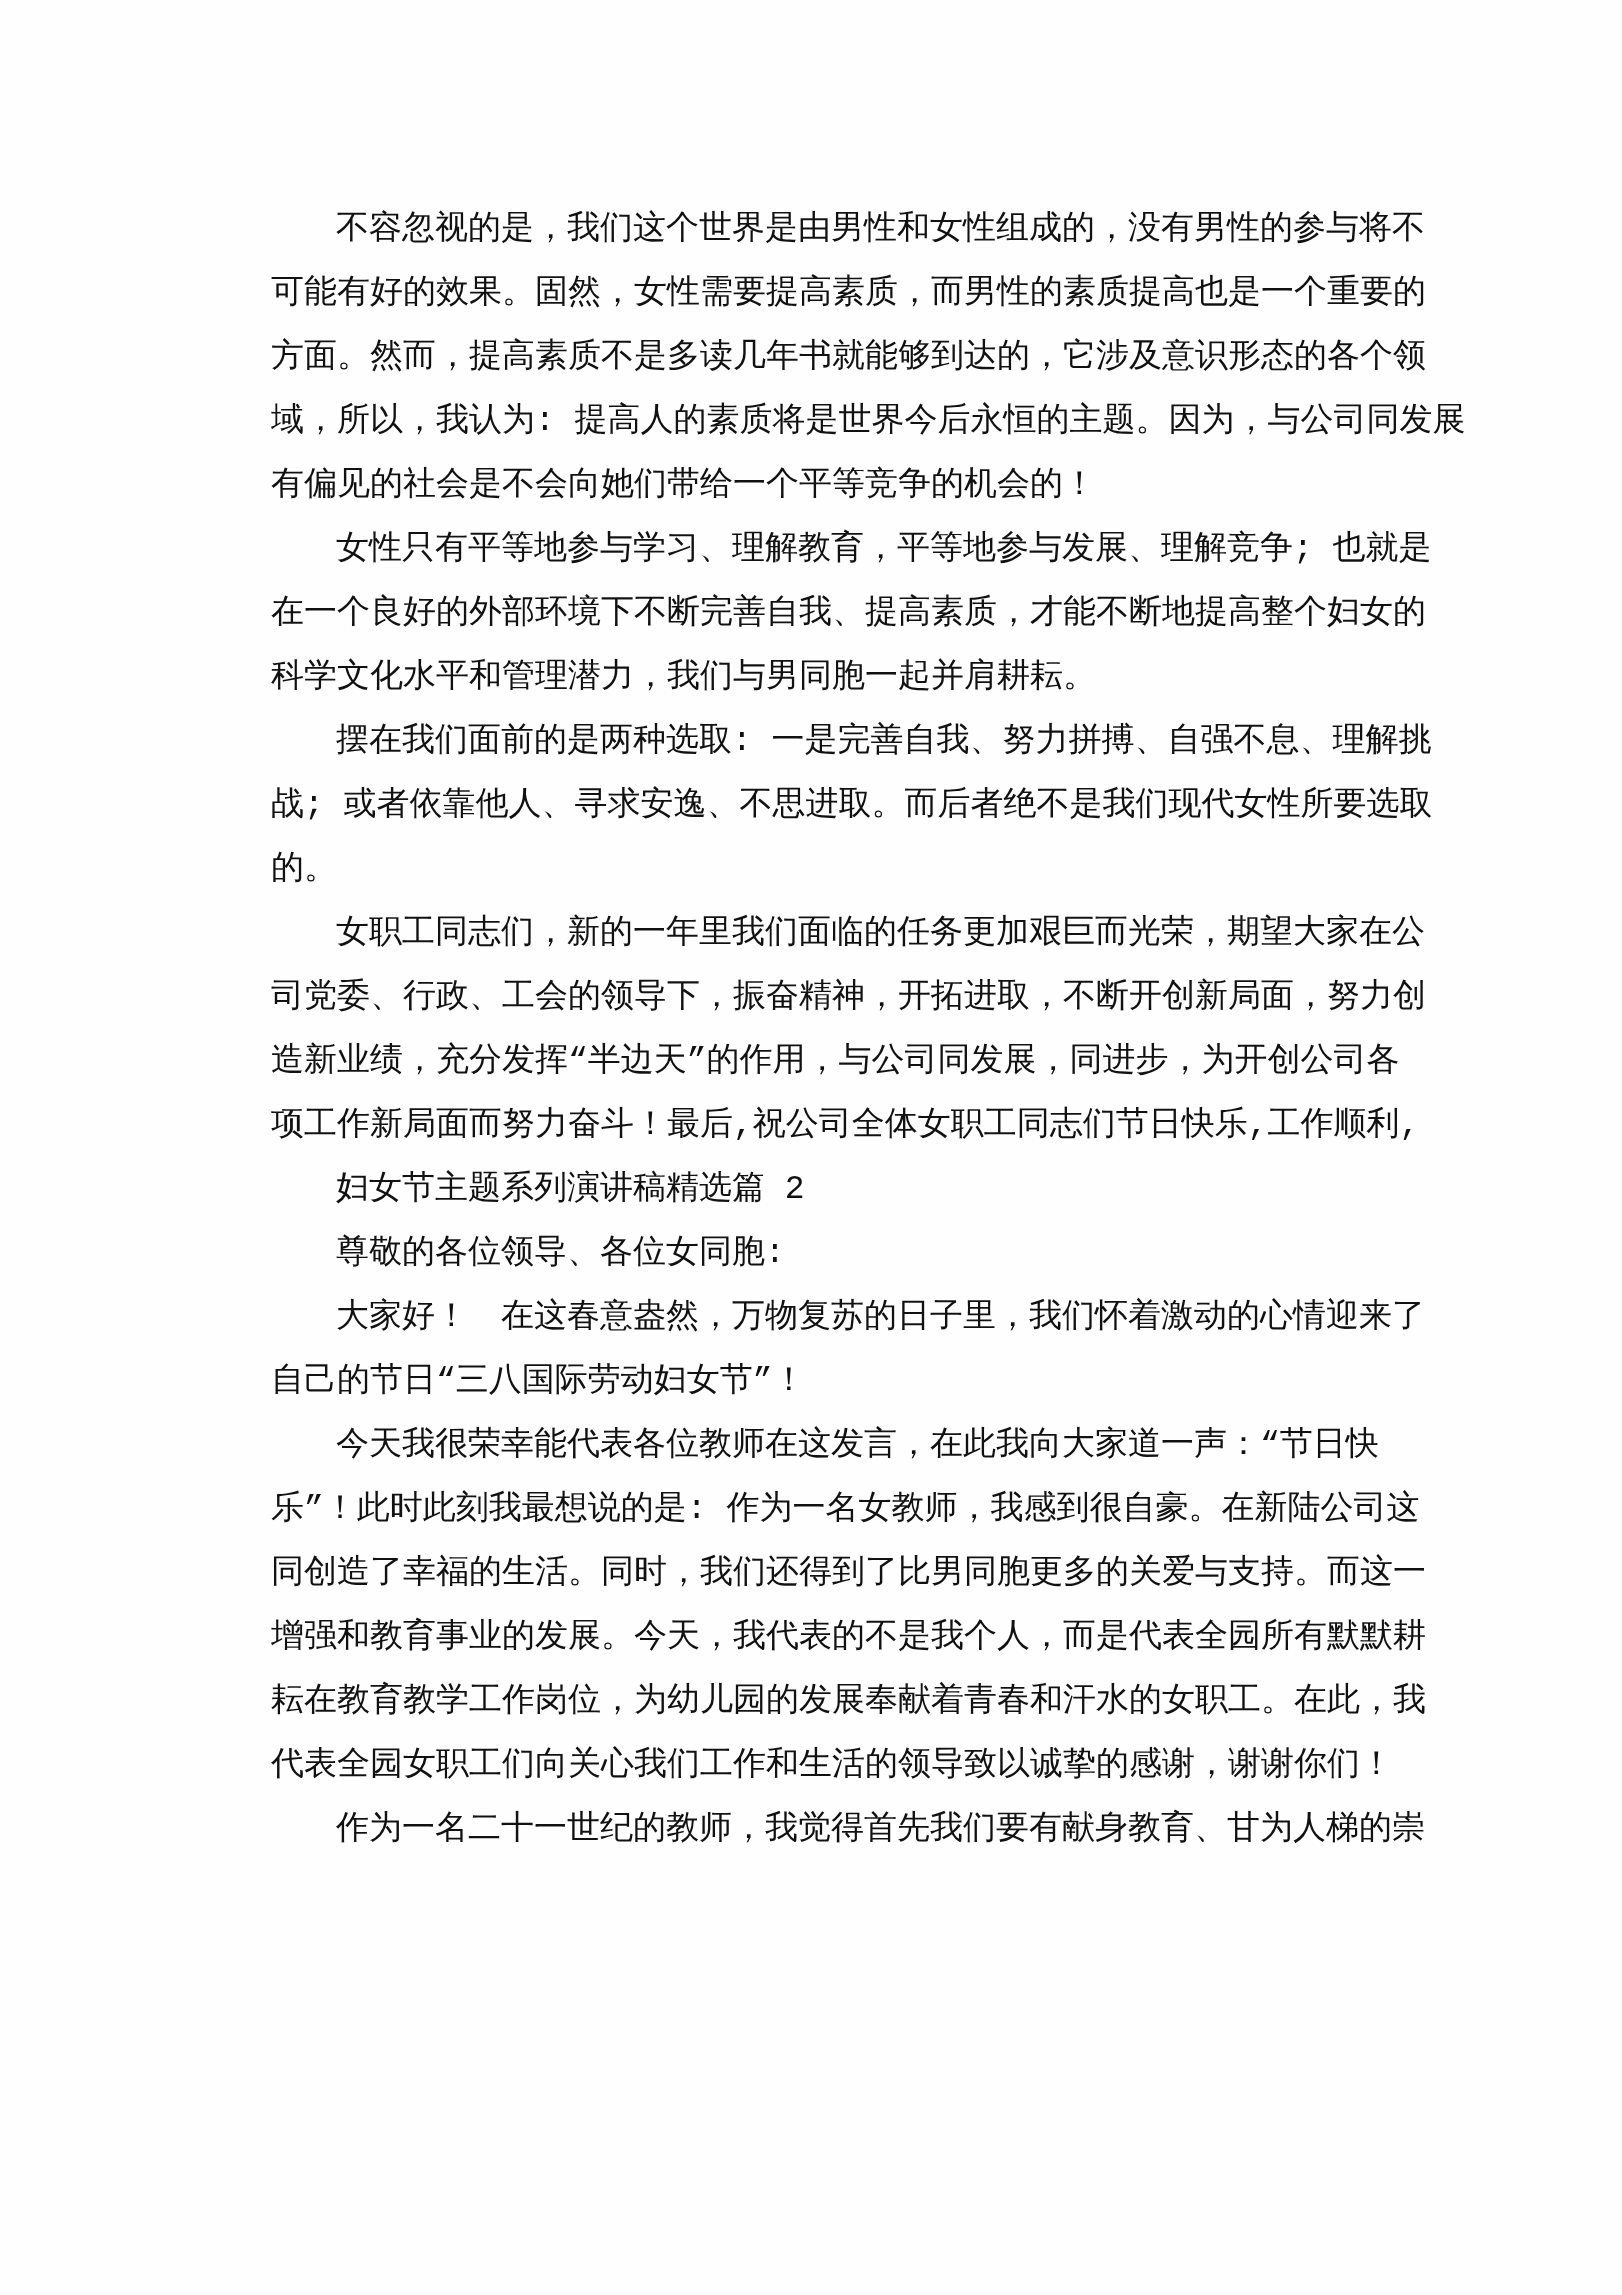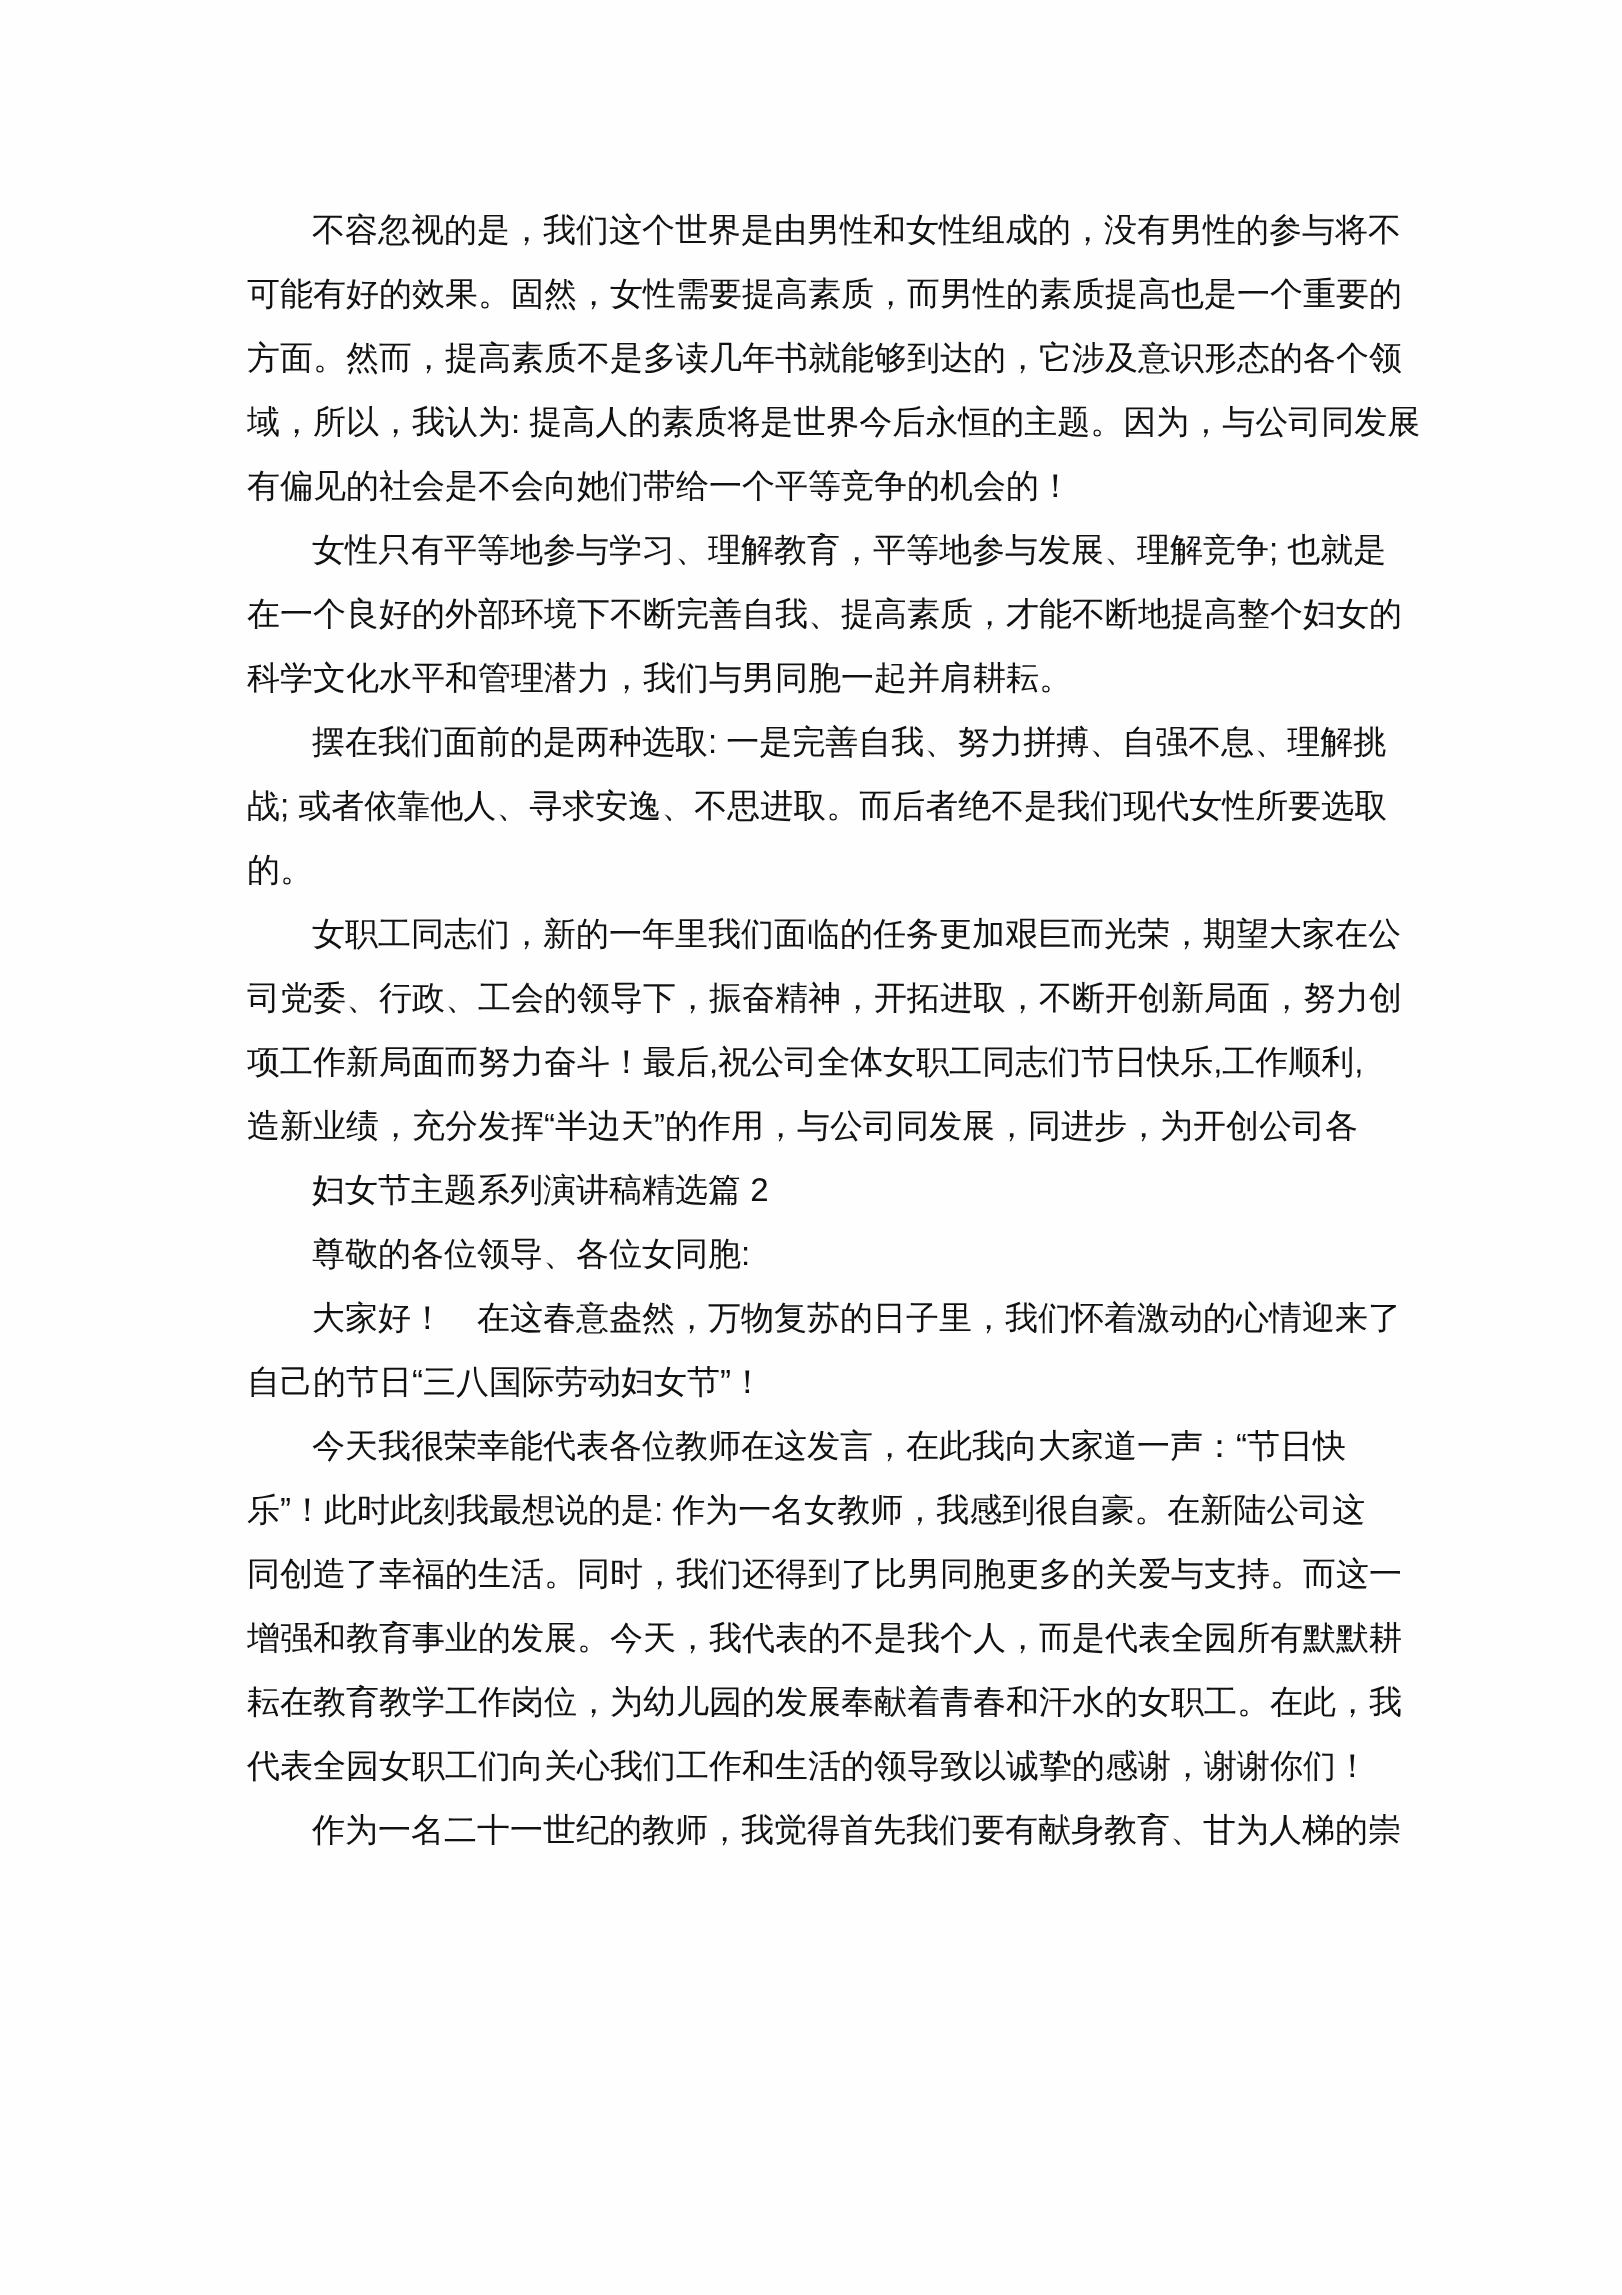--- a/index.html
+++ b/index.html
@@ -18,23 +18,24 @@
     position: absolute;
     left: 247px;
     top: 198px;
     width: 1139px;
   }
   .line {
     height: 64px;
     line-height: 64px;
     font-size: 33px;
     color: #111111;
-    font-family: Liberation Sans, sans-serif;
+    font-family: Liberation Mono, monospace;
     white-space: nowrap;
     letter-spacing: 0;
+    margin-left: 24px;
   }
   .indent {
     padding-left: 65px;
   }
 </style>
 </head>
 <body>
 
 <div class="page">
   <div class="content">
@@ -44,22 +45,22 @@
     <div class="line">域，所以，我认为: 提高人的素质将是世界今后永恒的主题。因为，与公司同发展</div>
     <div class="line">有偏见的社会是不会向她们带给一个平等竞争的机会的！</div>
     <div class="line indent">女性只有平等地参与学习、理解教育，平等地参与发展、理解竞争; 也就是</div>
     <div class="line">在一个良好的外部环境下不断完善自我、提高素质，才能不断地提高整个妇女的</div>
     <div class="line">科学文化水平和管理潜力，我们与男同胞一起并肩耕耘。</div>
     <div class="line indent">摆在我们面前的是两种选取: 一是完善自我、努力拼搏、自强不息、理解挑</div>
     <div class="line">战; 或者依靠他人、寻求安逸、不思进取。而后者绝不是我们现代女性所要选取</div>
     <div class="line">的。</div>
     <div class="line indent">女职工同志们，新的一年里我们面临的任务更加艰巨而光荣，期望大家在公</div>
     <div class="line">司党委、行政、工会的领导下，振奋精神，开拓进取，不断开创新局面，努力创</div>
+    <div class="line">造新业绩，充分发挥“半边天”的作用，与公司同发展，同进步，为开创公司各</div>
     <div class="line">项工作新局面而努力奋斗！最后,祝公司全体女职工同志们节日快乐,工作顺利,</div>
-    <div class="line">造新业绩，充分发挥“半边天”的作用，与公司同发展，同进步，为开创公司各</div>
     <div class="line indent">妇女节主题系列演讲稿精选篇 2</div>
     <div class="line indent">尊敬的各位领导、各位女同胞:</div>
     <div class="line indent">大家好！　在这春意盎然，万物复苏的日子里，我们怀着激动的心情迎来了</div>
     <div class="line">自己的节日“三八国际劳动妇女节”！</div>
     <div class="line indent">今天我很荣幸能代表各位教师在这发言，在此我向大家道一声：“节日快</div>
     <div class="line">乐”！此时此刻我最想说的是: 作为一名女教师，我感到很自豪。在新陆公司这</div>
     <div class="line">同创造了幸福的生活。同时，我们还得到了比男同胞更多的关爱与支持。而这一</div>
     <div class="line">增强和教育事业的发展。今天，我代表的不是我个人，而是代表全园所有默默耕</div>
     <div class="line">耘在教育教学工作岗位，为幼儿园的发展奉献着青春和汗水的女职工。在此，我</div>
     <div class="line">代表全园女职工们向关心我们工作和生活的领导致以诚挚的感谢，谢谢你们！</div>

